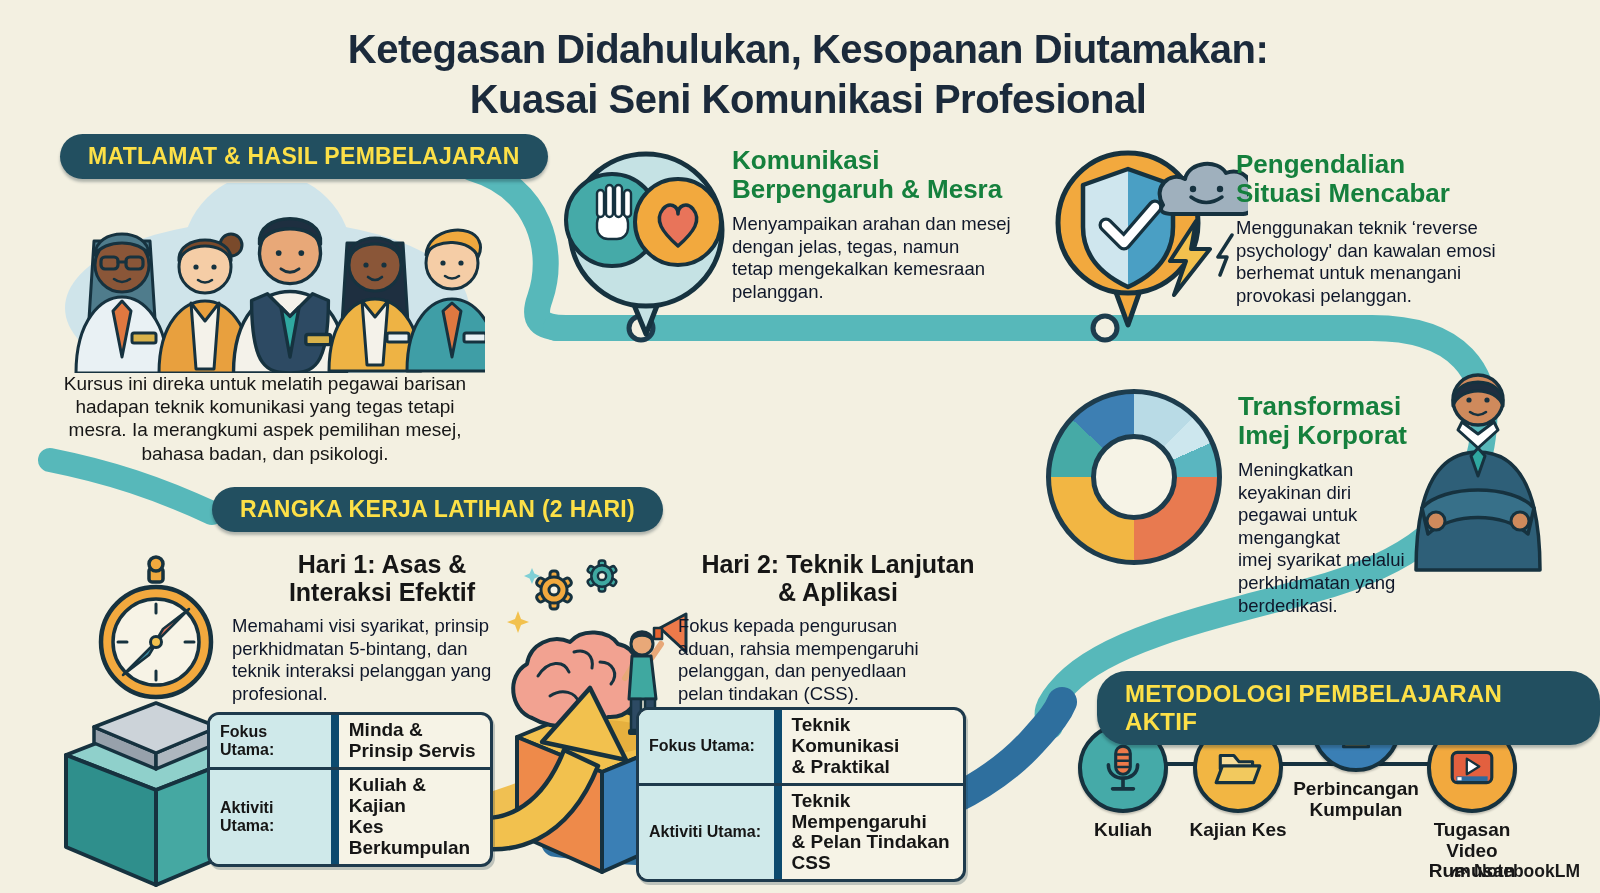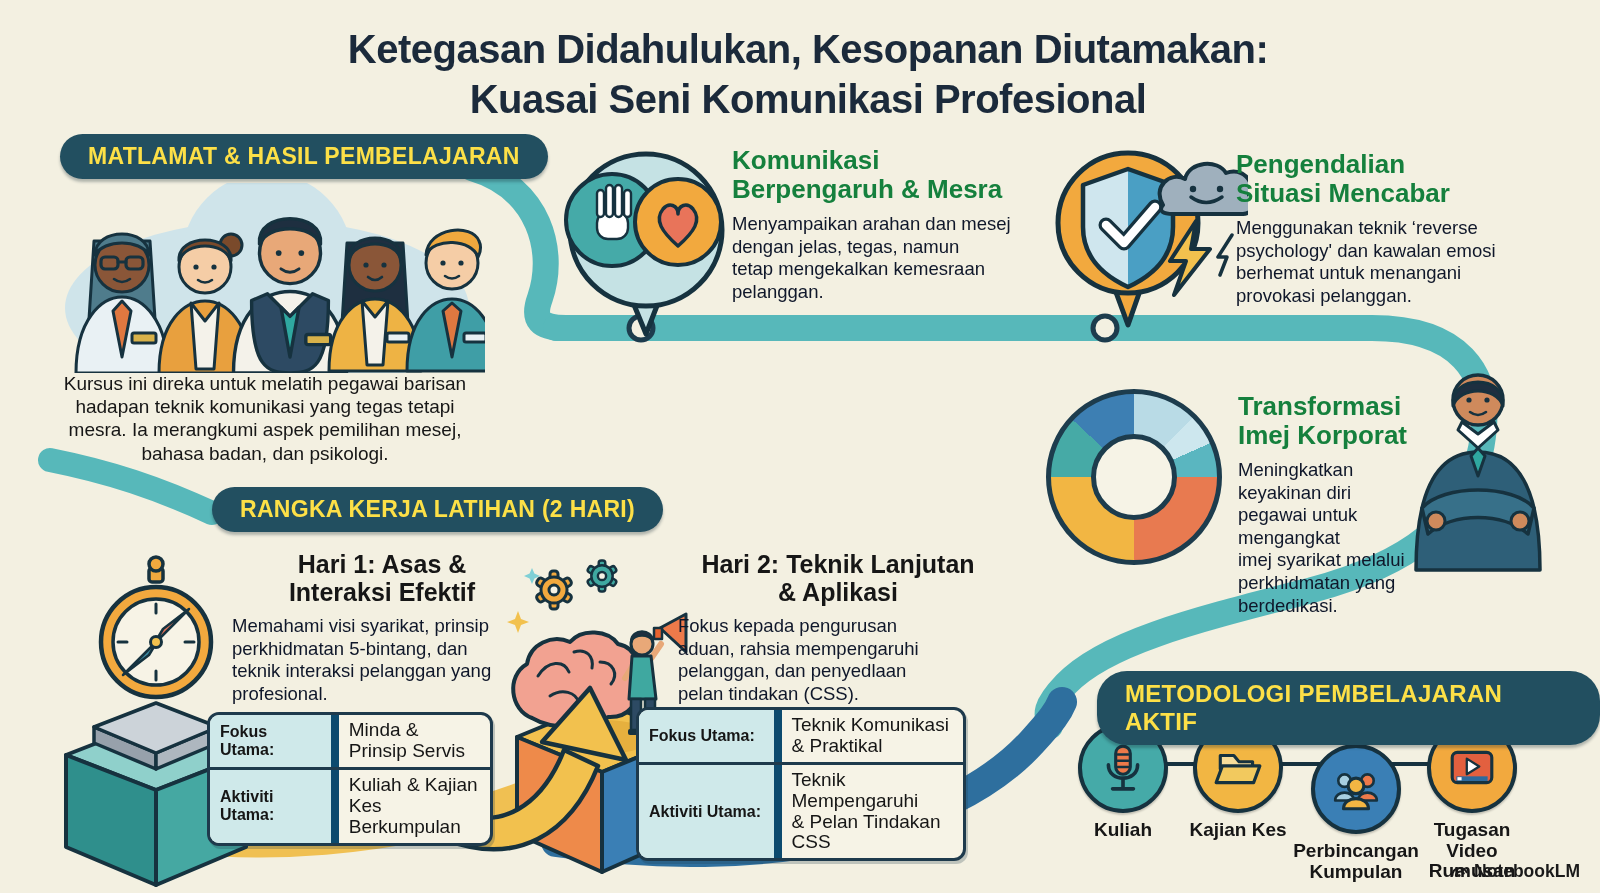--- a/index.html
+++ b/index.html
@@ -26,21 +26,21 @@
   .h-day{font-weight:bold;font-size:25px;line-height:1.12;text-align:center;}
   .mini-table{position:absolute;border:3px solid #1e3a4c;border-radius:12px;overflow:hidden;
               background:#f6f3e6;z-index:3;box-shadow:2px 3px 0 rgba(30,58,76,.25);}
   #table1{left:207px;top:712px;width:280px;}
   #table2{left:636px;top:707px;width:324px;}
   .mt-row{display:grid;grid-template-columns:46% 54%;}
   #table2 .mt-row{grid-template-columns:44% 56%;}
   .mt-row + .mt-row{border-top:3px solid #1e3a4c;}
   .mt-label{background:#cfe9ea;font-weight:bold;font-size:16px;padding:8px 10px;
             display:flex;align-items:center;border-right:8px solid #0c4a6e;}
-  .mt-value{font-weight:normal;font-size:19px;padding:5px 10px;display:flex;align-items:center;line-height:1.1;}
+  .mt-value{font-weight:bold;font-size:19px;padding:5px 10px;display:flex;align-items:center;line-height:1.1;}
   .illus{position:absolute;z-index:1;}
   #ribbons{position:absolute;left:0;top:0;z-index:0;}
   #donut{position:absolute;left:1046px;top:389px;width:166px;height:166px;border-radius:50%;
          border:5px solid #1d3c4d;z-index:1;}
   #donut:after{content:"";position:absolute;left:50%;top:50%;width:76px;height:76px;margin:-43px 0 0 -43px;
          background:#f6f3e6;border:5px solid #1d3c4d;border-radius:50%;}
   .m-item{position:absolute;width:132px;text-align:center;z-index:2;}
   .m-circle{width:82px;height:82px;border-radius:50%;border:4px solid #16323f;margin:0 auto;
             display:flex;align-items:center;justify-content:center;box-shadow:0 2px 2px rgba(0,0,0,.2);}
   .m-label{margin-top:7px;font-weight:bold;font-size:19px;line-height:1.08;}
@@ -352,21 +352,21 @@
   <div class="m-item" style="left:1172px;top:723px">
     <div class="m-circle" style="background: rgb(242, 182, 67);">
       <svg width="50" height="50" viewBox="0 0 48 48" stroke-linecap="round" stroke-linejoin="round">
         <path d="M7,12 h13 l5,6 h13 v7 H7 Z" fill="#f7dd9a" stroke="#16323f" stroke-width="3"></path>
         <path d="M3,38 L9,22 H45 L39,38 Z" fill="#f2c95e" stroke="#16323f" stroke-width="3"></path>
       </svg>
     </div>
     <div class="m-label pre">Kajian Kes</div>
   </div>
 
-  <div class="m-item" style="left:1290px;top:744px">
+  <div class="m-item" style="left:1290px;top:682px">
     <div class="m-circle" style="background: rgb(58, 127, 181);">
       <svg width="50" height="50" viewBox="0 0 48 48" stroke-linecap="round" stroke-linejoin="round">
         <circle cx="13" cy="16" r="6" fill="#a8cfe0" stroke="#16323f" stroke-width="2.5"></circle>
         <path d="M4,35 C4,25 22,25 22,35 Z" fill="#a8cfe0" stroke="#16323f" stroke-width="2.5"></path>
         <circle cx="35" cy="16" r="6" fill="#ed7a4a" stroke="#16323f" stroke-width="2.5"></circle>
         <path d="M26,35 C26,25 44,25 44,35 Z" fill="#ed7a4a" stroke="#16323f" stroke-width="2.5"></path>
         <circle cx="24" cy="21" r="7.5" fill="#f2b643" stroke="#16323f" stroke-width="3"></circle>
         <path d="M12,43 C12,30 36,30 36,43 Z" fill="#f2b643" stroke="#16323f" stroke-width="3"></path>
       </svg>
     </div>

